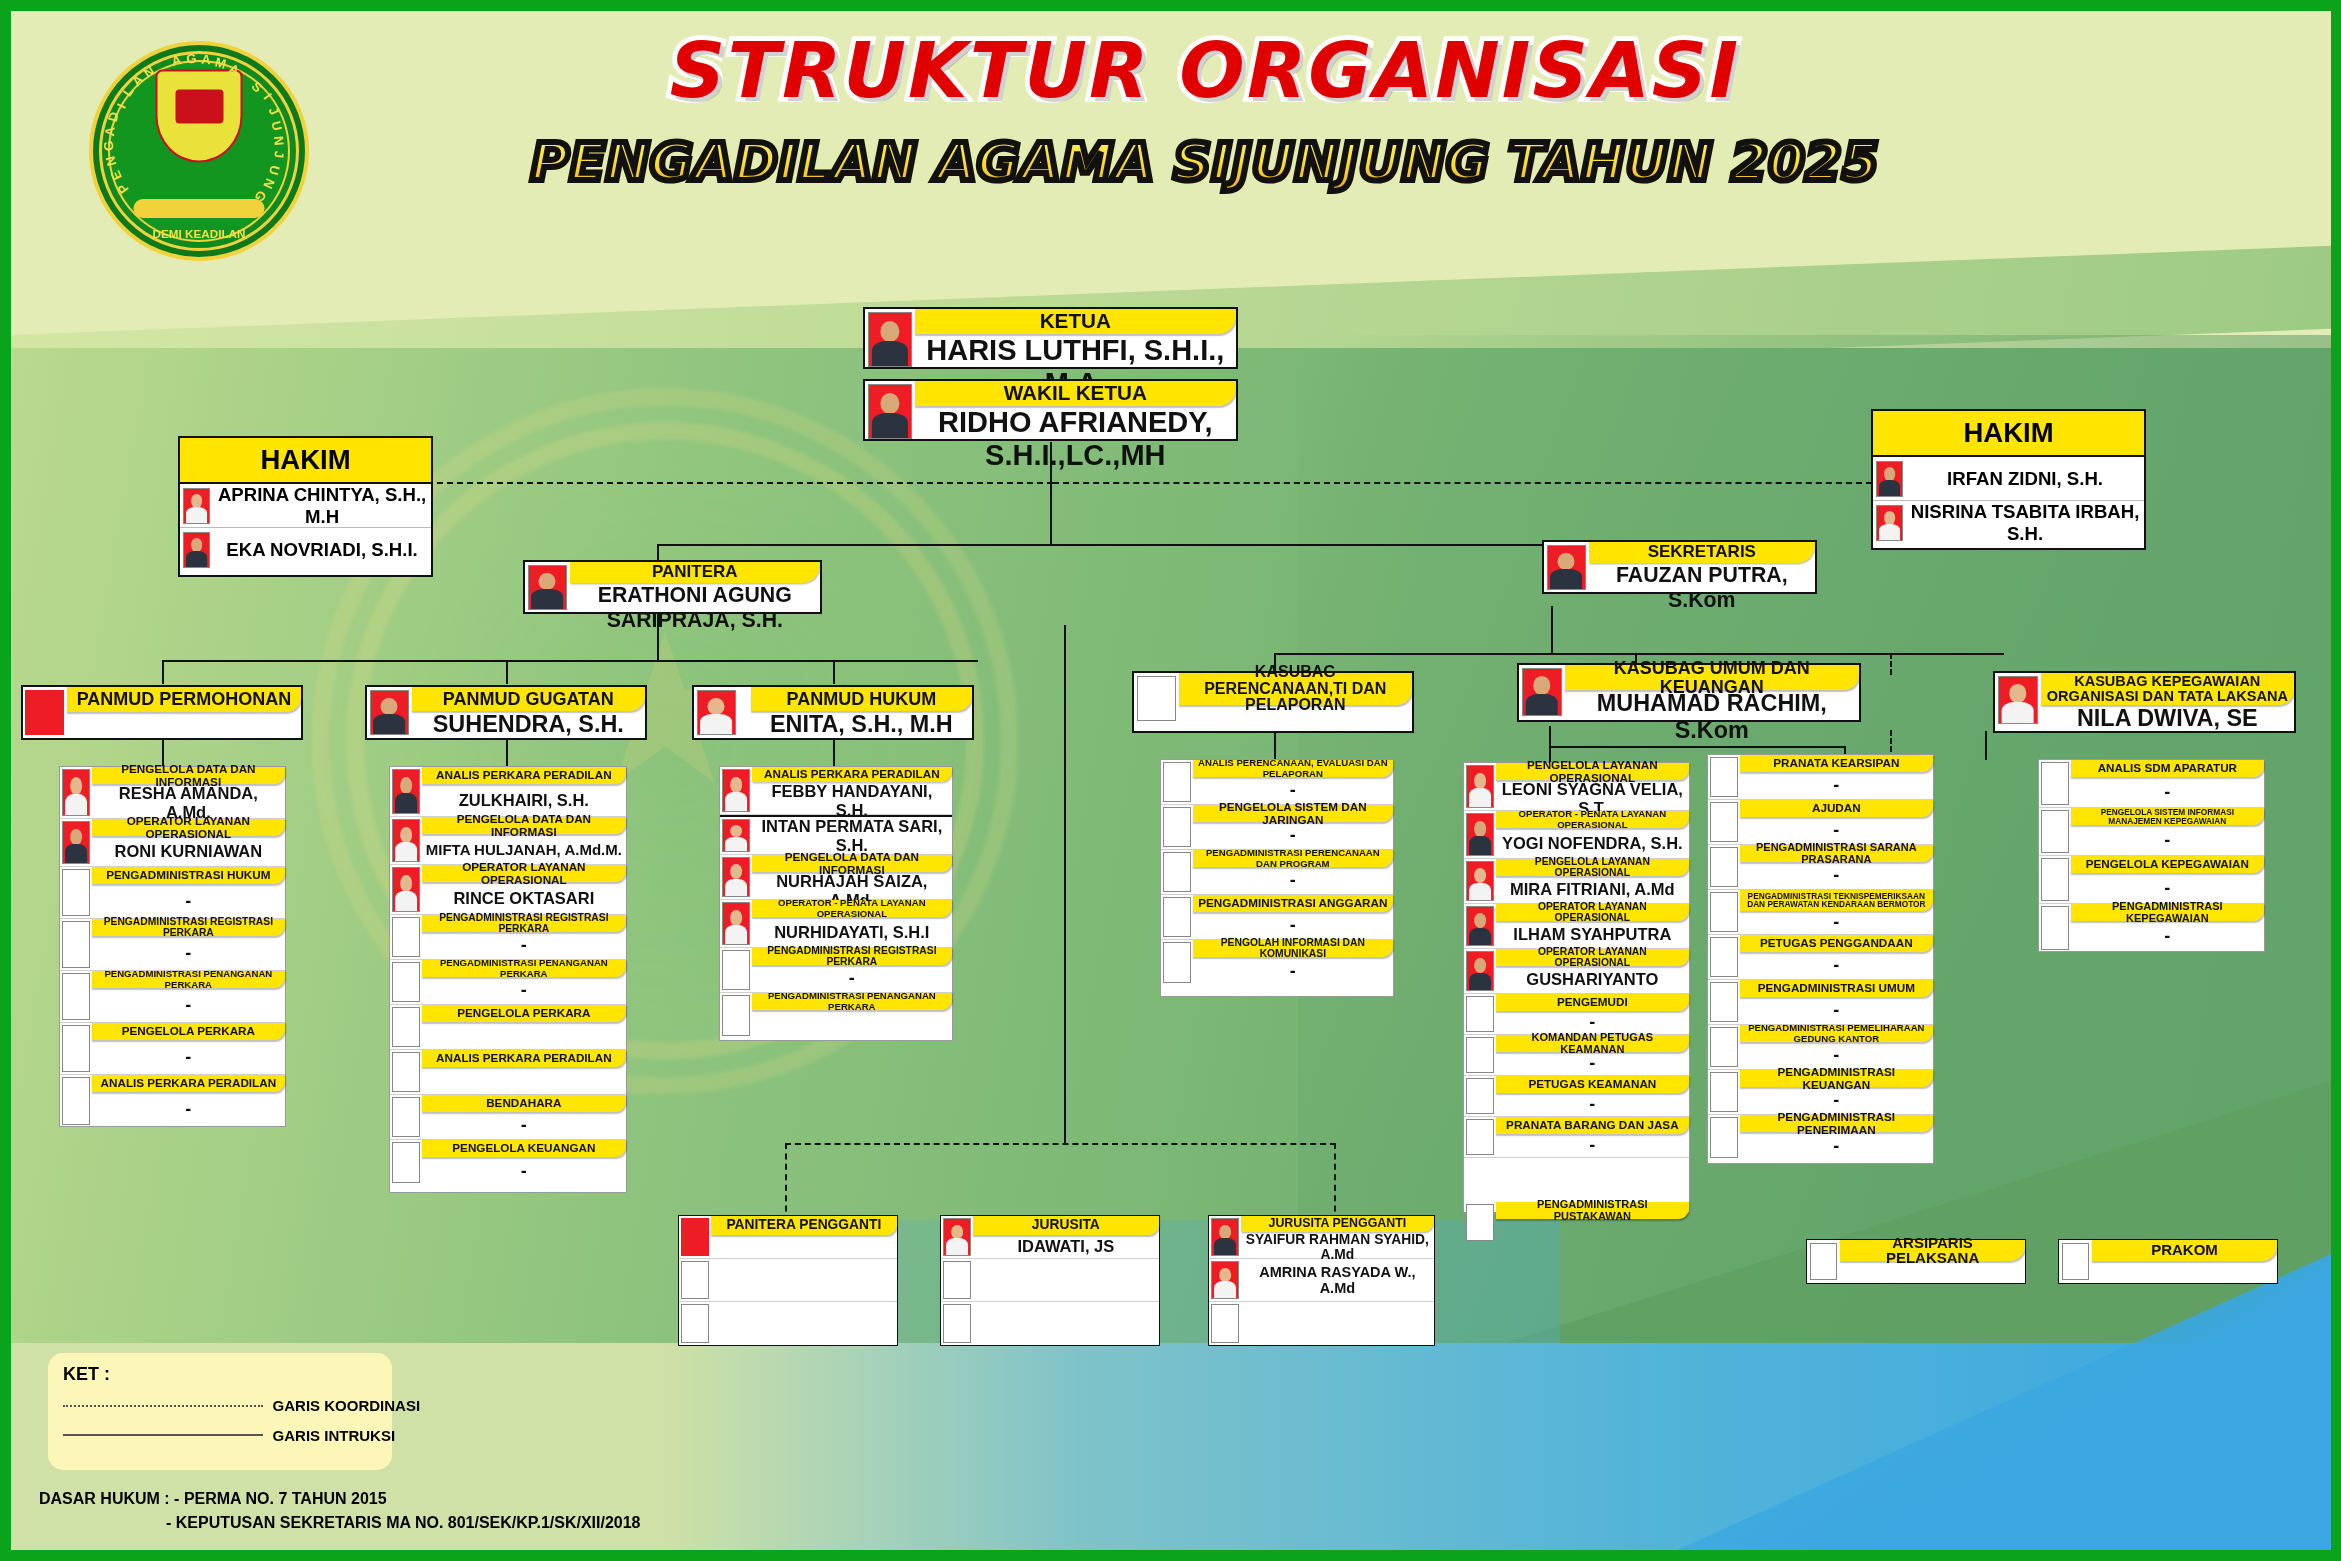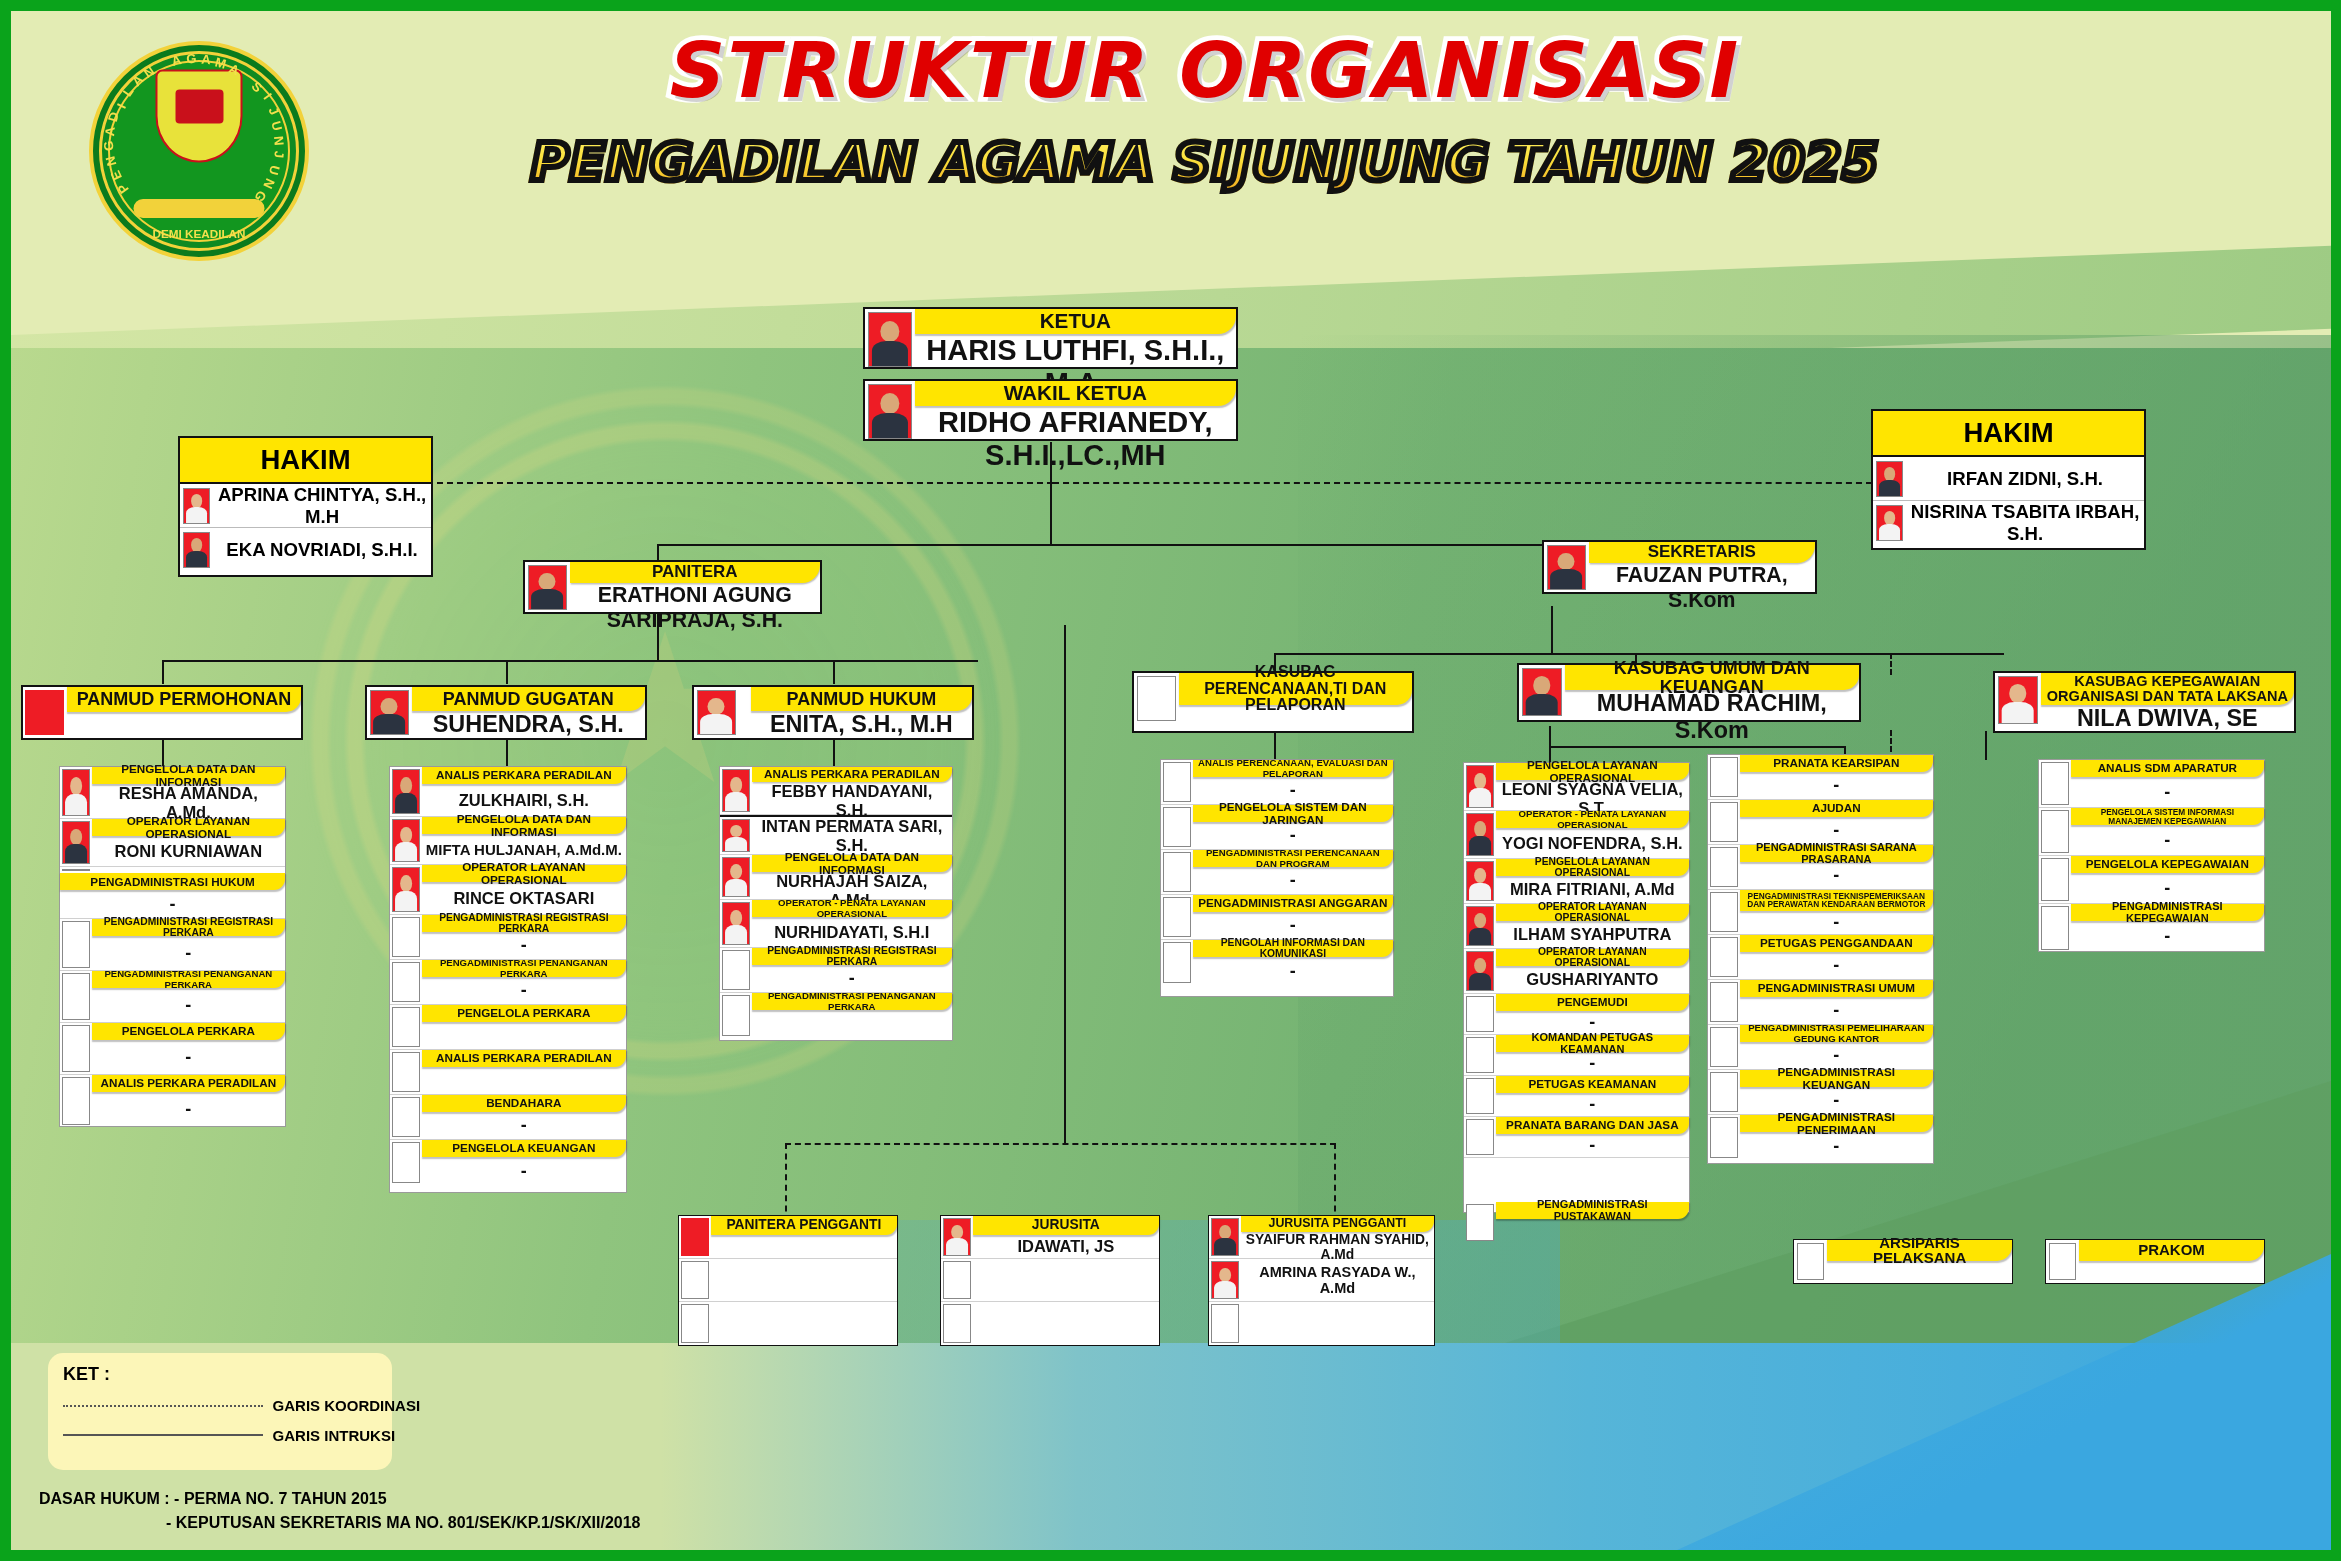--- a/index.html
+++ b/index.html
@@ -125,21 +125,21 @@
   .srow{display:flex;border-bottom:0.7px solid #d0d0d0;box-sizing:border-box;}
   .srow:last-child{border-bottom:none;}
   .srow .photo{width:27.5px;margin:2.1px;}
   .srow .cardbody{justify-content:space-between;}
   .srow .chip{font-size:11.7px;height:17px;border-radius:0 0 11px 0;}
   .srow .chip.two{font-size:8.3px;height:20.7px;}
   .srow .nm{font-size:16.5px;}
   .srow .nm.dash{font-size:18px;}
 
   
-  .mini{position:absolute;border:1.4px solid #111;background:#fff;box-sizing:border-box;}
+  .mini{position:absolute;border:1.4px solid #111;background:#fff;box-sizing:border-box;margin-left:13px;}
   .mini .chip{font-size:15px;height:20.7px;}
   .mini .nm{font-size:20.7px;}
 
   
   .legend{position:absolute;left:48px;top:1353px;width:344px;height:117px;
     background:#fcf6b8;border-radius:15px;padding:11px 15px;box-sizing:border-box;}
   .legend .ket{font-size:18px;font-weight:bold;margin-bottom:11px;}
   .legend .lrow{display:flex;align-items:center;margin-top:12.4px;}
   .legend .ldash{flex:0 0 200px;border-top:2.1px dotted #555;}
   .legend .lsolid{flex:0 0 200px;border-top:2.1px solid #555;}
@@ -317,21 +317,21 @@
         <div class="nm">RESHA AMANDA, A.Md.</div>
       </div>
     </div>
     <div class="srow" style="height:48px;">
       <div class="photo ph"></div>
       <div class="cardbody">
         <div class="chip">OPERATOR LAYANAN OPERASIONAL</div>
         <div class="nm">RONI KURNIAWAN</div>
       </div>
     </div>
-    <div class="srow" style="height:52px;flex-direction:column;">
+    <div class="srow" style="height:52px;">
       <div class="photo"></div>
       <div class="cardbody">
         <div class="chip">PENGADMINISTRASI HUKUM</div>
         <div class="nm dash">-</div>
       </div>
     </div>
     <div class="srow" style="height:52px;">
       <div class="photo"></div>
       <div class="cardbody">
         <div class="chip" style="font-size:10.3px;">PENGADMINISTRASI REGISTRASI PERKARA</div>

